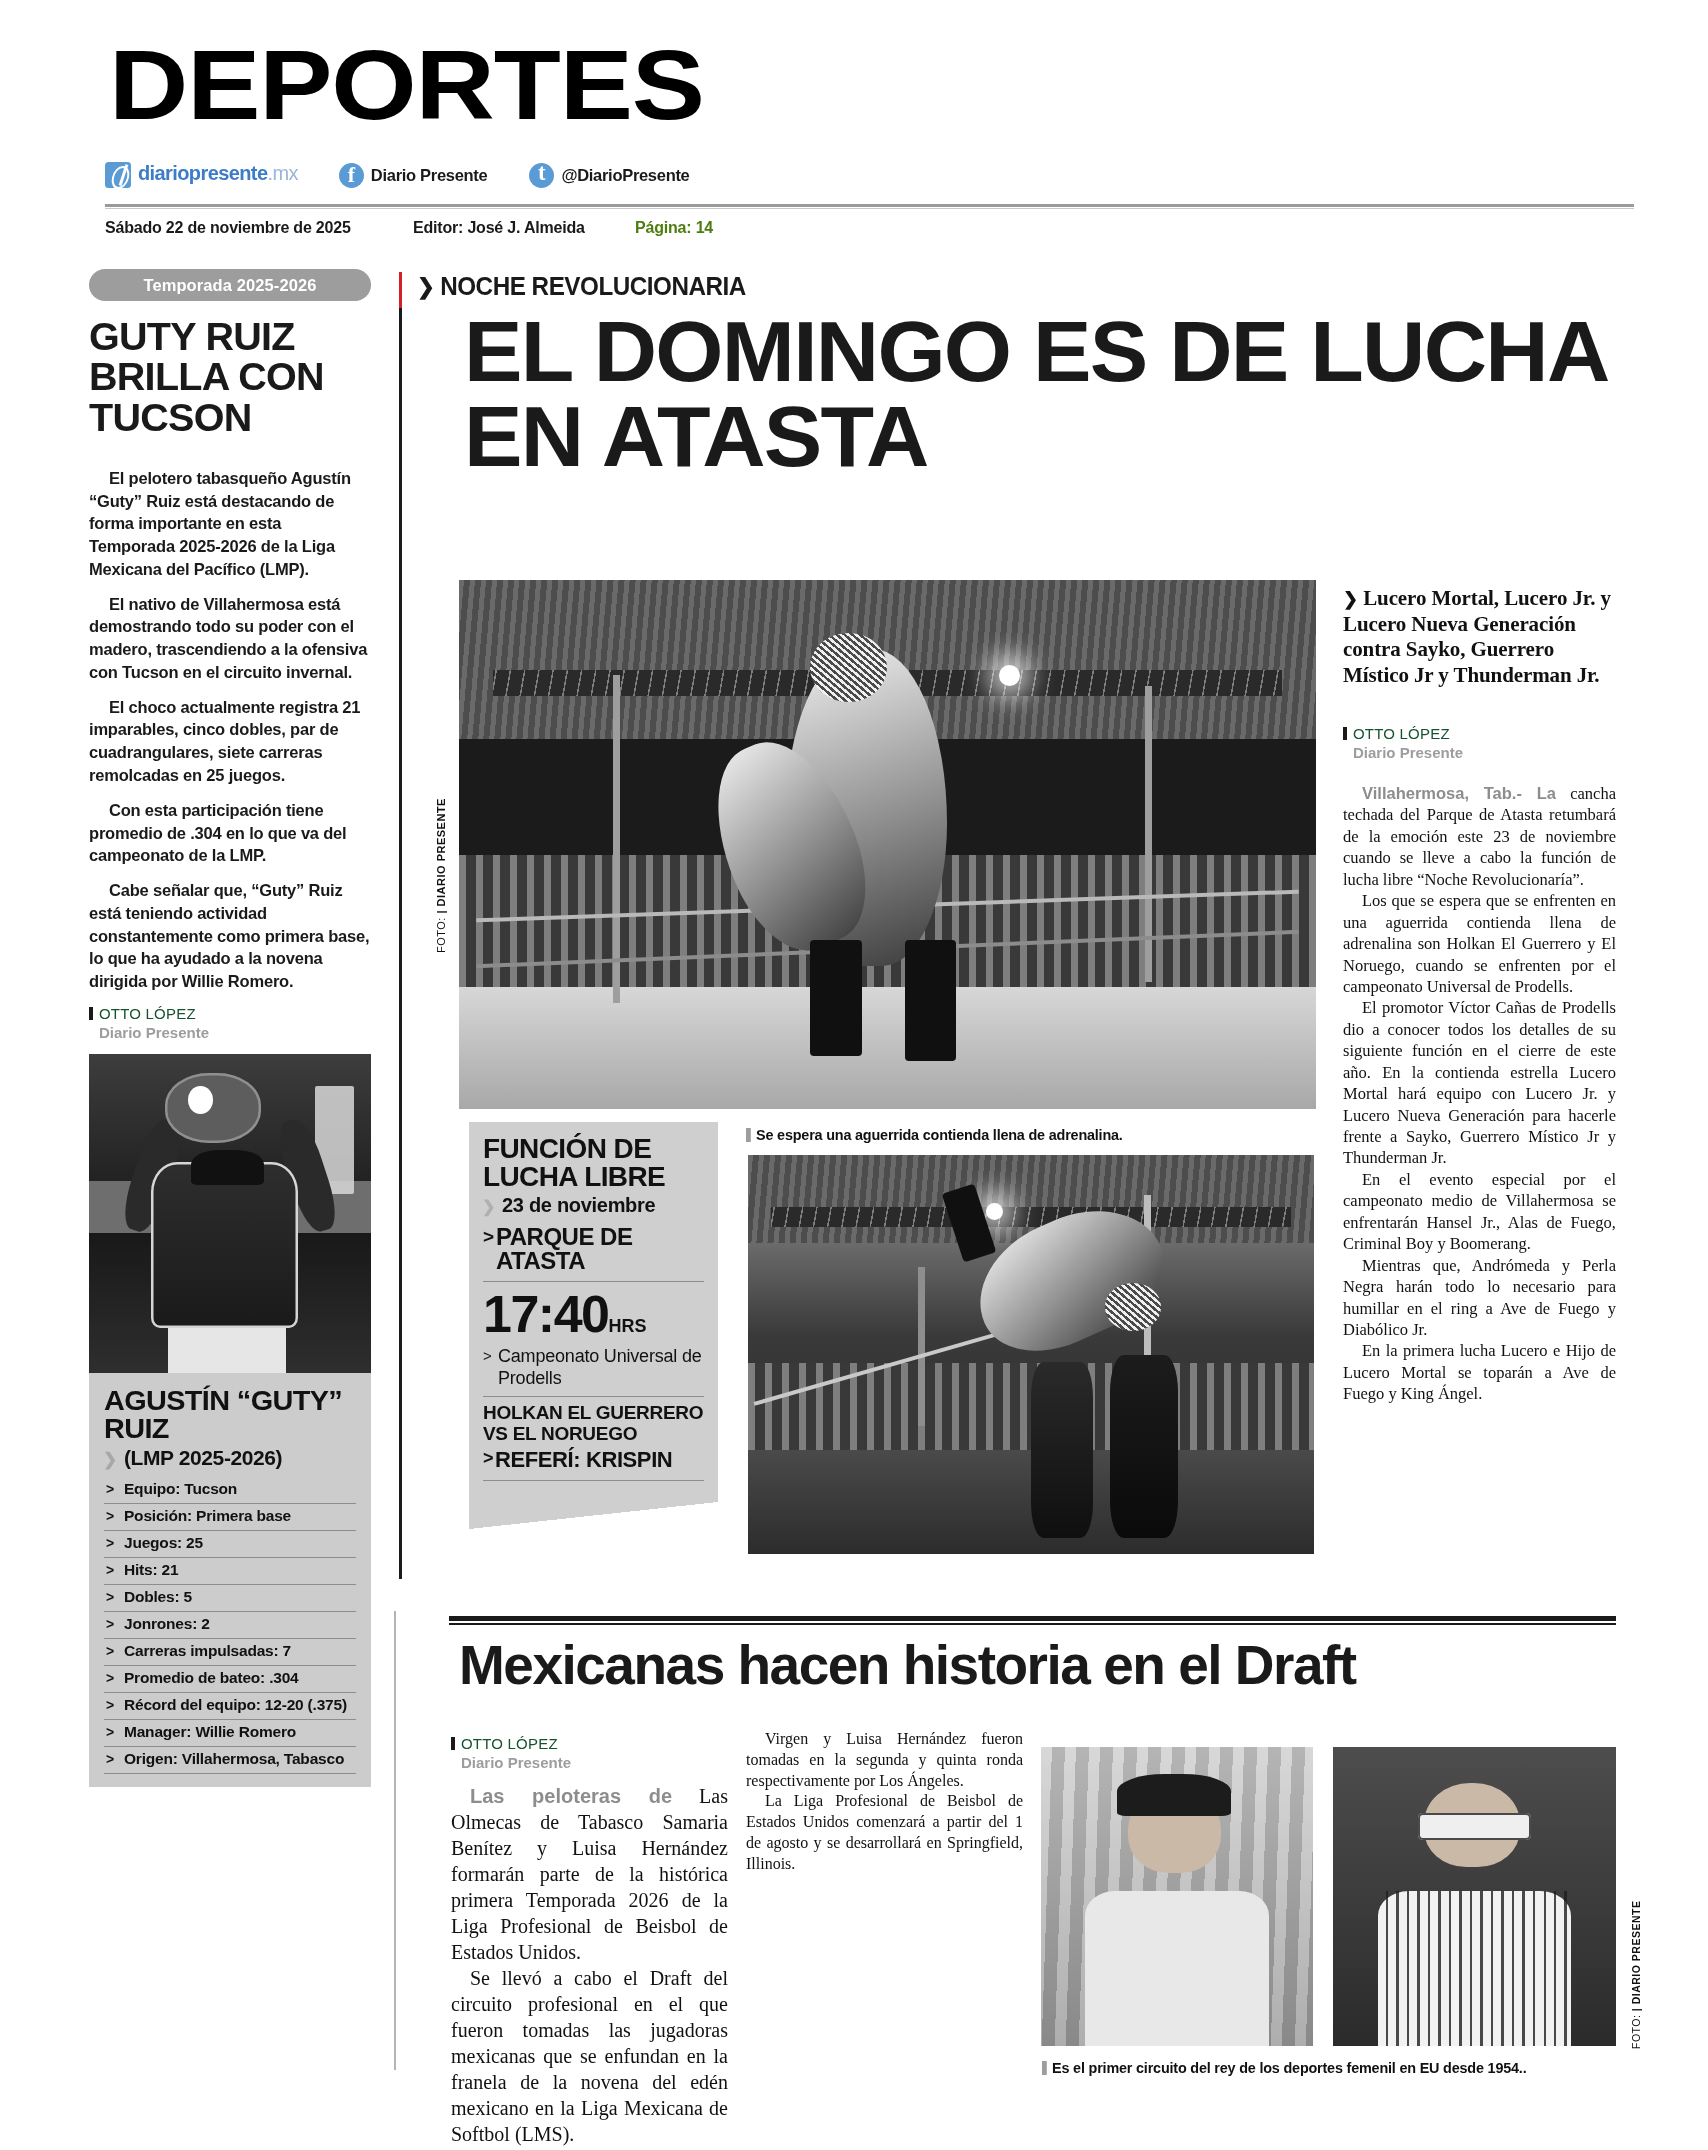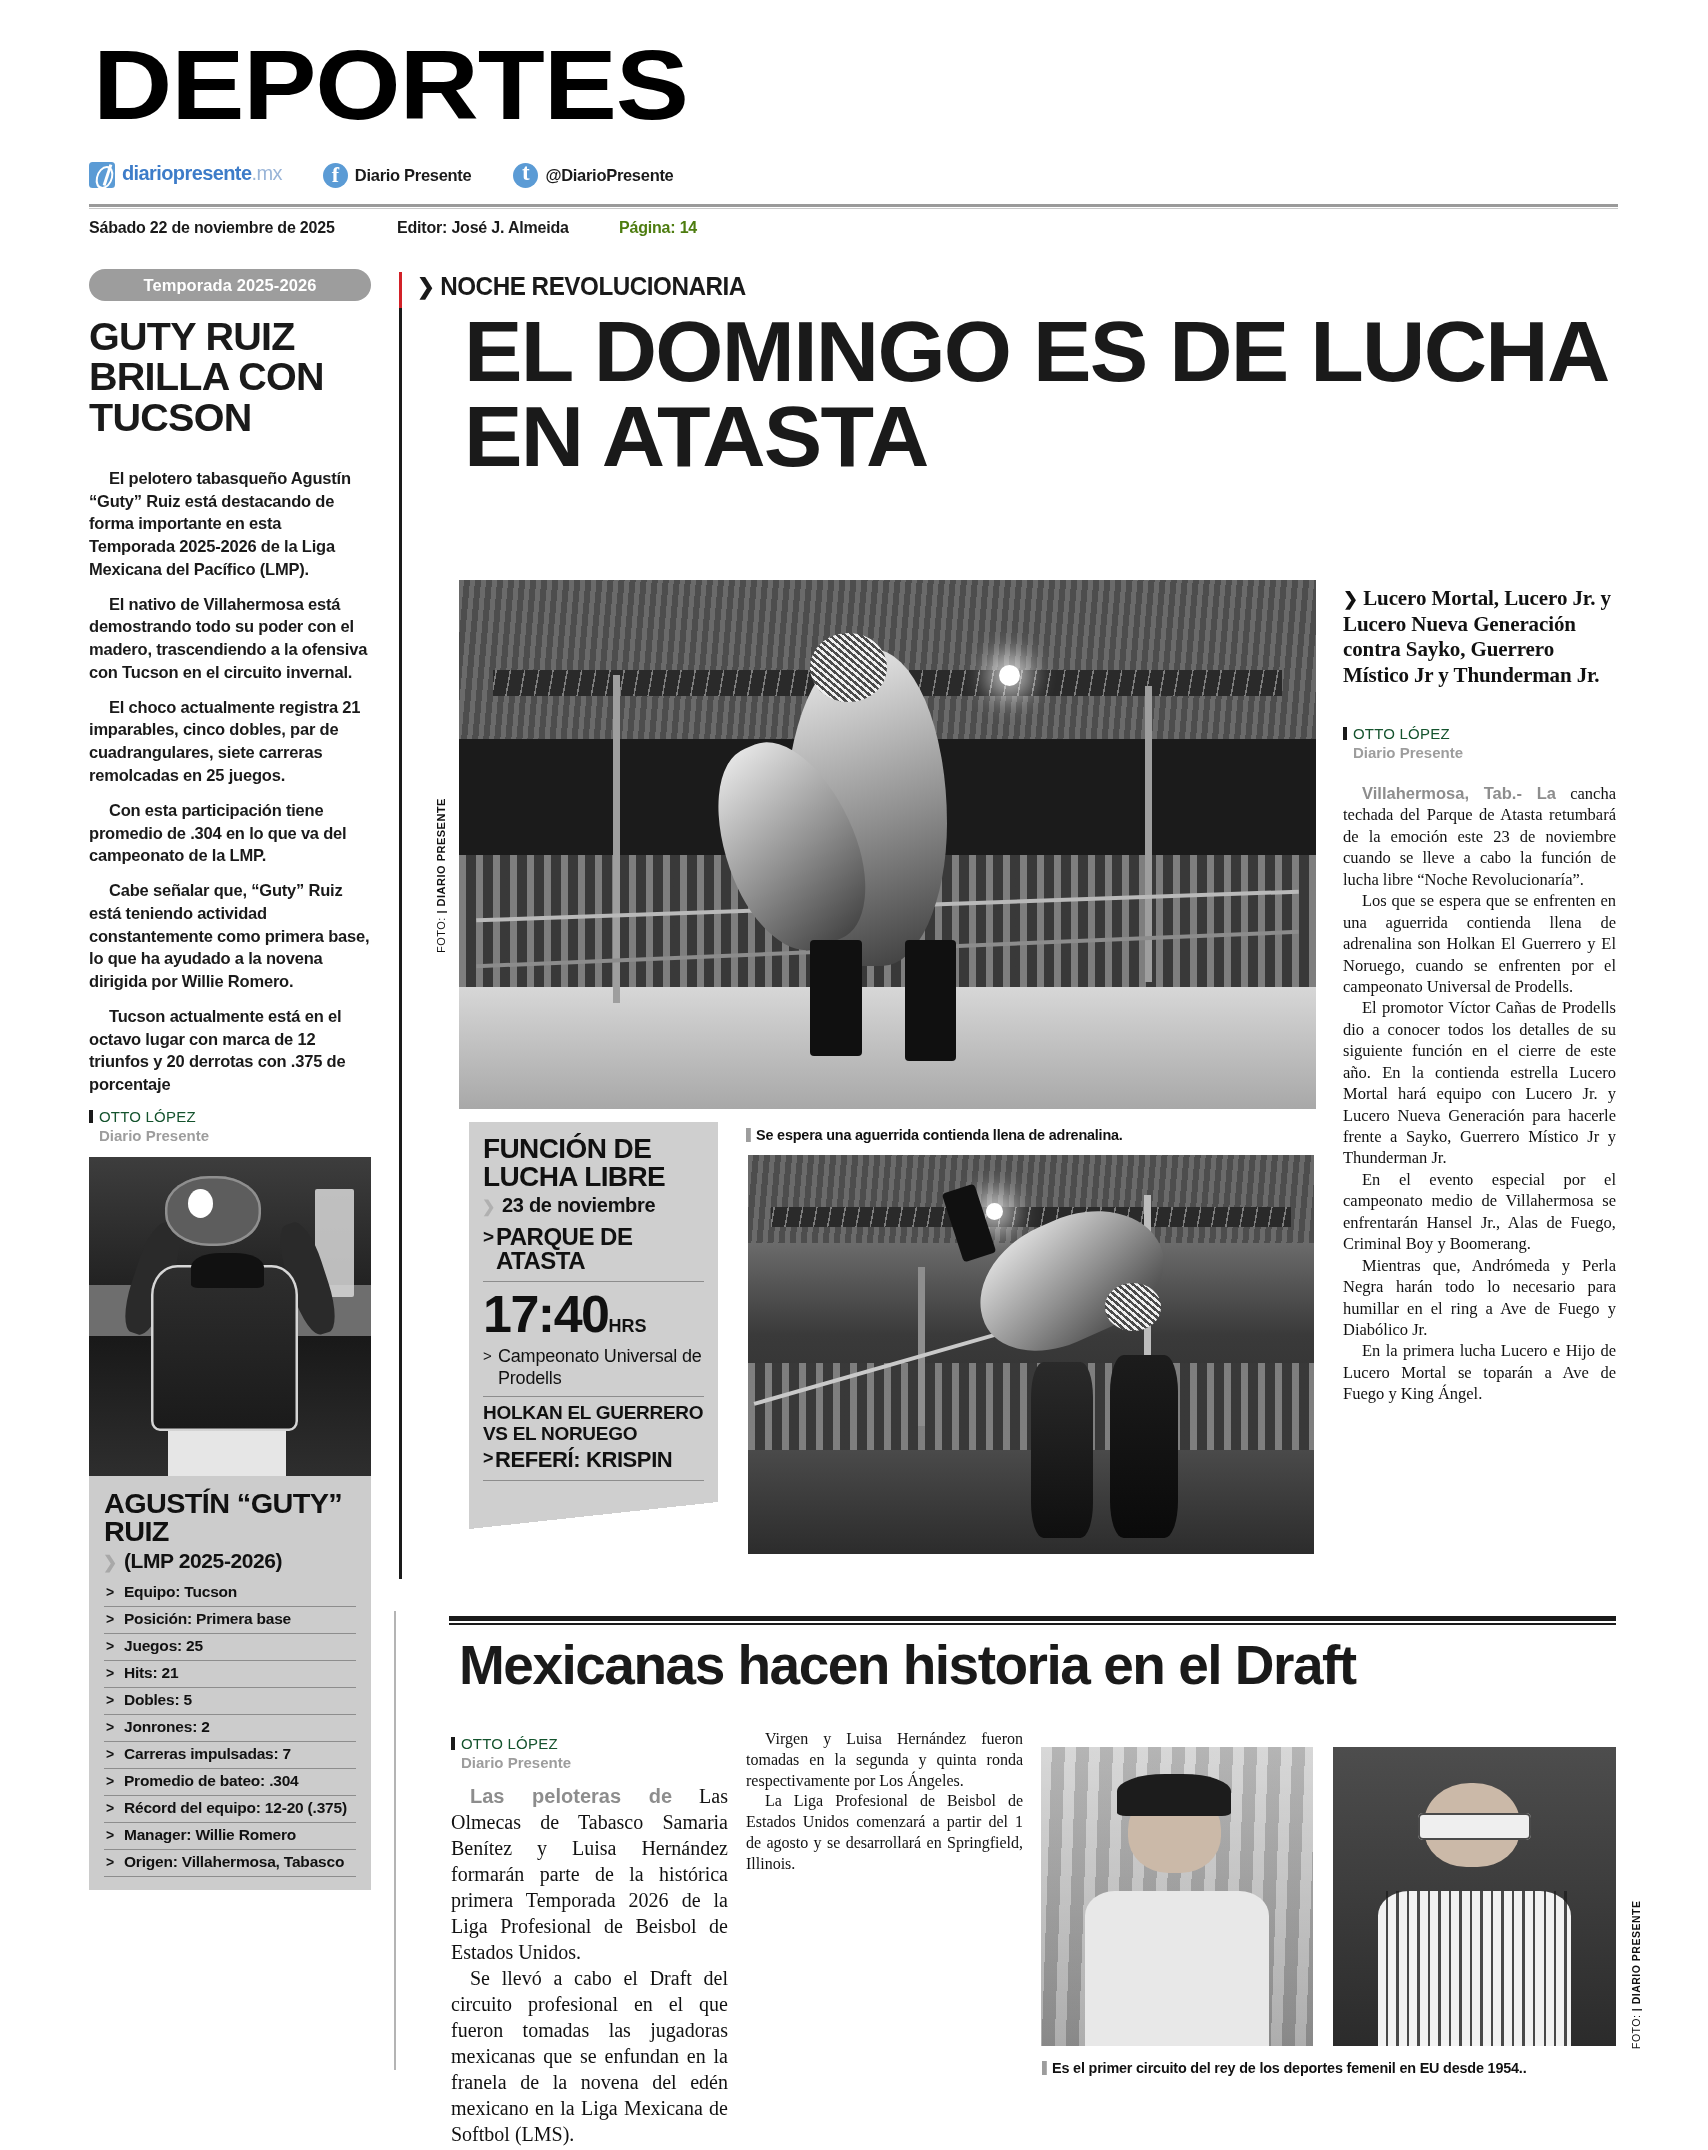--- a/index.html
+++ b/index.html
@@ -11,21 +11,21 @@
   }
   .page {
     position: relative;
     width: 1709px;
     height: 2151px;
     background: #ffffff;
     overflow: hidden;
   }
 
   
-  .masthead { position: absolute; left: 0; top: 0; width: 1692px; height: 249px; padding-left: 20px; }
+  .masthead { position: absolute; left: 16px; top: 0; width: 1692px; height: 249px; padding-left: 20px; }
   .deportes-title {
     position: absolute; left: 93px; top: 39px;
     font-family: "Liberation Sans", sans-serif;
     font-weight: 700;
     font-size: 98px;
     letter-spacing: -1px;
     line-height: 0.95;
     color: #000;
     transform: scaleX(1.12);
     transform-origin: left top;
@@ -351,21 +351,20 @@
   <div class="leftcol">
     <div class="season-pill">Temporada 2025-2026</div>
     <div class="left-head">GUTY RUIZ BRILLA CON TUCSON</div>
 
     <div class="left-body">
       <p>El pelotero tabasqueño Agustín “Guty” Ruiz está destacando de forma importante en esta Temporada 2025-2026 de la Liga Mexicana del Pacífico (LMP).</p>
       <p>El nativo de Villahermosa está demostrando todo su poder con el madero, trascendiendo a la ofensiva con Tucson en el circuito invernal.</p>
       <p>El choco actualmente registra 21 imparables, cinco dobles, par de cuadrangulares, siete carreras remolcadas en 25 juegos.</p>
       <p>Con esta participación tiene promedio de .304 en lo que va del campeonato de la LMP.</p>
       <p>Cabe señalar que, “Guty” Ruiz está teniendo actividad constantemente como primera base, lo que ha ayudado a la novena dirigida por Willie Romero.</p>
-      <p>Tucson actualmente está en el octavo lugar con marca de 12 triunfos y 20 derrotas con .375 de porcentaje</p>
     </div>
 
     <div class="byline">
       <div class="name">
           <span class="bar"></span>
           <span>OTTO LÓPEZ</span>
         </div>
       <div class="outlet">Diario Presente</div>
     </div>
 

